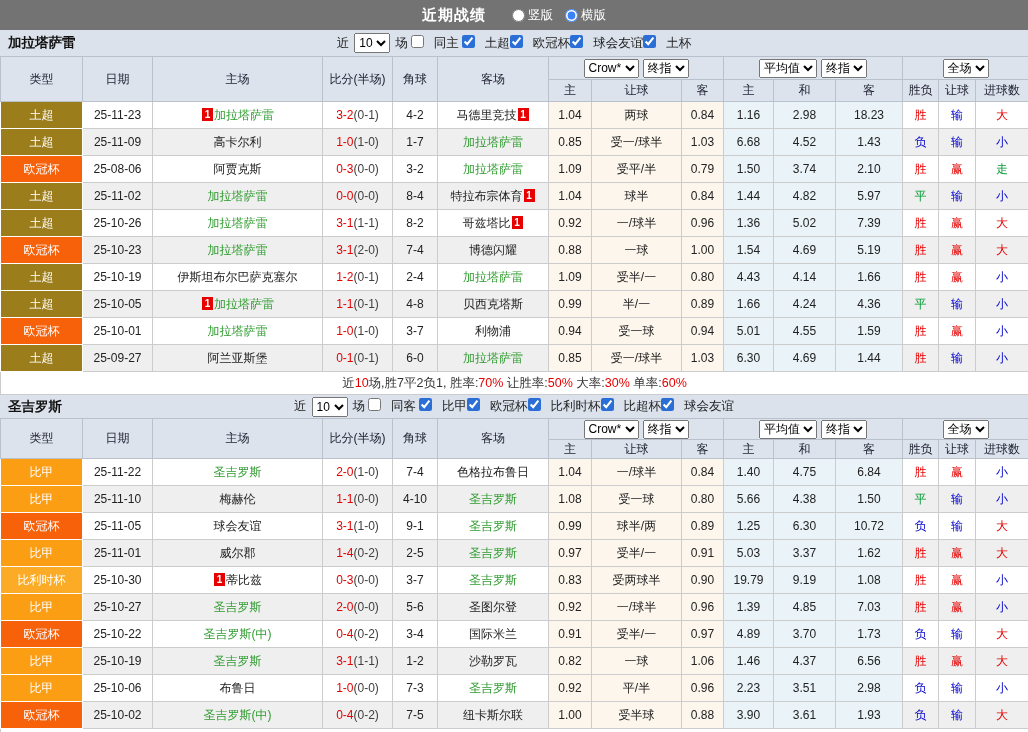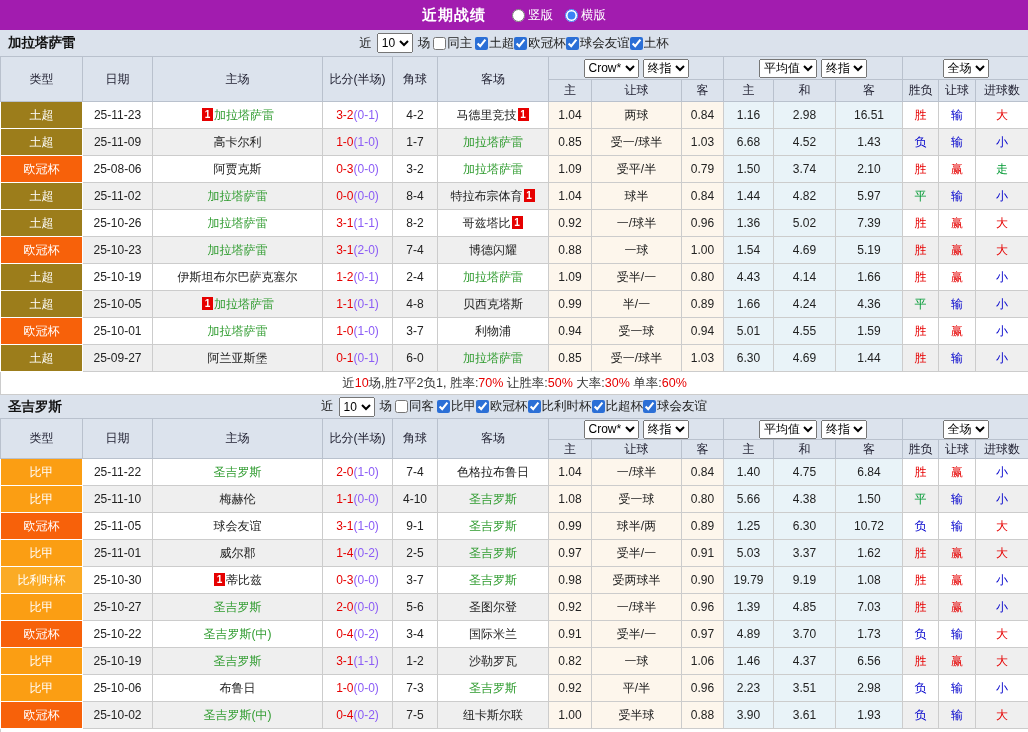--- a/index.html
+++ b/index.html
@@ -1,50 +1,50 @@
 <!DOCTYPE html>
 <html><head>
 <meta charset="utf-8">
 <style>
   html,body{margin:0;padding:0;background:#fff;}
   body{width:1028px;font-family:"Liberation Sans","DejaVu Sans",sans-serif;}
   .page{width:1028px;height:732px;overflow:hidden;background:#fff;}
 
   
-  .titlebar{height:30px;background:#a21caf;display:flex;align-items:center;justify-content:center;gap:26px;color:#fff;}
+  .titlebar{height:30px;background:#737373;display:flex;align-items:center;justify-content:center;gap:26px;color:#fff;}
   .titlebar .title{font-weight:bold;font-size:15px;letter-spacing:1px;}
   .radios{display:flex;align-items:center;gap:12px;font-size:12.5px;}
   .radios label{display:flex;align-items:center;gap:3px;cursor:pointer;}
   .radios input{accent-color:#3b82f6;margin:0;}
 
   
   .filter-row{background:#dbe2ec;position:relative;display:flex;align-items:center;}
   .filter-row.f1{height:26px;}
   .filter-row.f2{height:23px;}
   .team-name{position:absolute;left:8px;font-weight:bold;font-size:13.5px;color:#111;}
   .filter-controls{margin:0 auto;display:flex;align-items:center;gap:3px;font-size:12.5px;color:#222;}
   .filter-controls select{height:20px;font-size:12px;margin:0 2px;}
-  .filter-controls label{display:flex;align-items:center;gap:1px;cursor:pointer;}
+  .filter-controls label{display:flex;align-items:flex-start;gap:10px;cursor:pointer;}
   .filter-controls input[type=checkbox]{accent-color:#2b6fd6;width:13px;height:13px;margin:0;}
   .leagues{display:flex;align-items:center;}
 
   
   table{border-collapse:collapse;table-layout:fixed;width:1028px;font-size:12px;}
   th{background:#dce3ed;border:1px solid #b9c1cd;font-weight:normal;color:#223;padding:0;overflow:hidden;white-space:nowrap;}
   .t1 tr.selrow th{height:22px;} .t1 tr.subrow th{height:21px;}
   .t2 tr.selrow th{height:20px;} .t2 tr.subrow th{height:18px;}
   th select{height:19px;font-size:12px;}
   .selwrap{display:flex;align-items:center;justify-content:center;gap:4px;}
   td{border:1px solid #ccc;text-align:center;height:26px;padding:0;color:#222;overflow:hidden;white-space:nowrap;vertical-align:middle;}
   tbody tr:nth-child(even) td{background:#efefef;}
   table tbody tr td.c-crow{background:#fdf6ec;}
   table tbody tr td.c-avg{background:#e9f3f8;}
   table tbody tr td.c-type{color:#fff;border-color:#fff;font-size:12px;}
   .sc-main{color:#e60000;}
-  .sc-half{color:#8b5cf6;}
+  .sc-half{color:#404040;}
   .self{color:#2e9b2e;}
   .badge{display:inline-block;background:#e60000;color:#fff;font-size:10px;font-weight:bold;width:11px;height:13px;line-height:13px;text-align:center;margin:0 1px;vertical-align:1px;}
   td.summary{background:#fff;height:22px;font-size:12.5px;color:#333;text-align:center;}
   td.summary .red{color:#e60000;}
 </style>
 </head>
 <body>
 
 <div class="page">
 
@@ -135,21 +135,21 @@
             <td>25-11-23</td>
             <td><span class="badge">1</span><span class="self">加拉塔萨雷</span></td>
             <td><span class="sc-main">3-2</span><span class="sc-half">(0-1)</span></td>
             <td>4-2</td>
             <td><span>马德里竞技</span><span class="badge">1</span></td>
             <td class="c-crow">1.04</td>
             <td class="c-crow">两球</td>
             <td class="c-crow">0.84</td>
             <td class="c-avg">1.16</td>
             <td class="c-avg">2.98</td>
-            <td class="c-avg">16.51</td>
+            <td class="c-avg">18.23</td>
             <td><span style="color: rgb(230, 0, 0);">胜</span></td>
             <td><span style="color: rgb(0, 0, 204);">输</span></td>
             <td><span style="color: rgb(230, 0, 0);">大</span></td>
           </tr>
           <tr>
             <td class="c-type" style="background: rgb(156, 125, 27);">土超</td>
             <td>25-11-09</td>
             <td><span>高卡尔利</span></td>
             <td><span class="sc-main">1-0</span><span class="sc-half">(1-0)</span></td>
             <td>1-7</td>
@@ -452,21 +452,21 @@
             <td><span style="color: rgb(230, 0, 0);">赢</span></td>
             <td><span style="color: rgb(230, 0, 0);">大</span></td>
           </tr>
           <tr>
             <td class="c-type" style="background: rgb(251, 171, 37);">比利时杯</td>
             <td>25-10-30</td>
             <td><span class="badge">1</span><span>蒂比兹</span></td>
             <td><span class="sc-main">0-3</span><span class="sc-half">(0-0)</span></td>
             <td>3-7</td>
             <td><span class="self">圣吉罗斯</span></td>
-            <td class="c-crow">0.98</td>
+            <td class="c-crow">0.83</td>
             <td class="c-crow">受两球半</td>
             <td class="c-crow">0.90</td>
             <td class="c-avg">19.79</td>
             <td class="c-avg">9.19</td>
             <td class="c-avg">1.08</td>
             <td><span style="color: rgb(230, 0, 0);">胜</span></td>
             <td><span style="color: rgb(230, 0, 0);">赢</span></td>
             <td><span style="color: rgb(0, 0, 204);">小</span></td>
           </tr>
           <tr>

